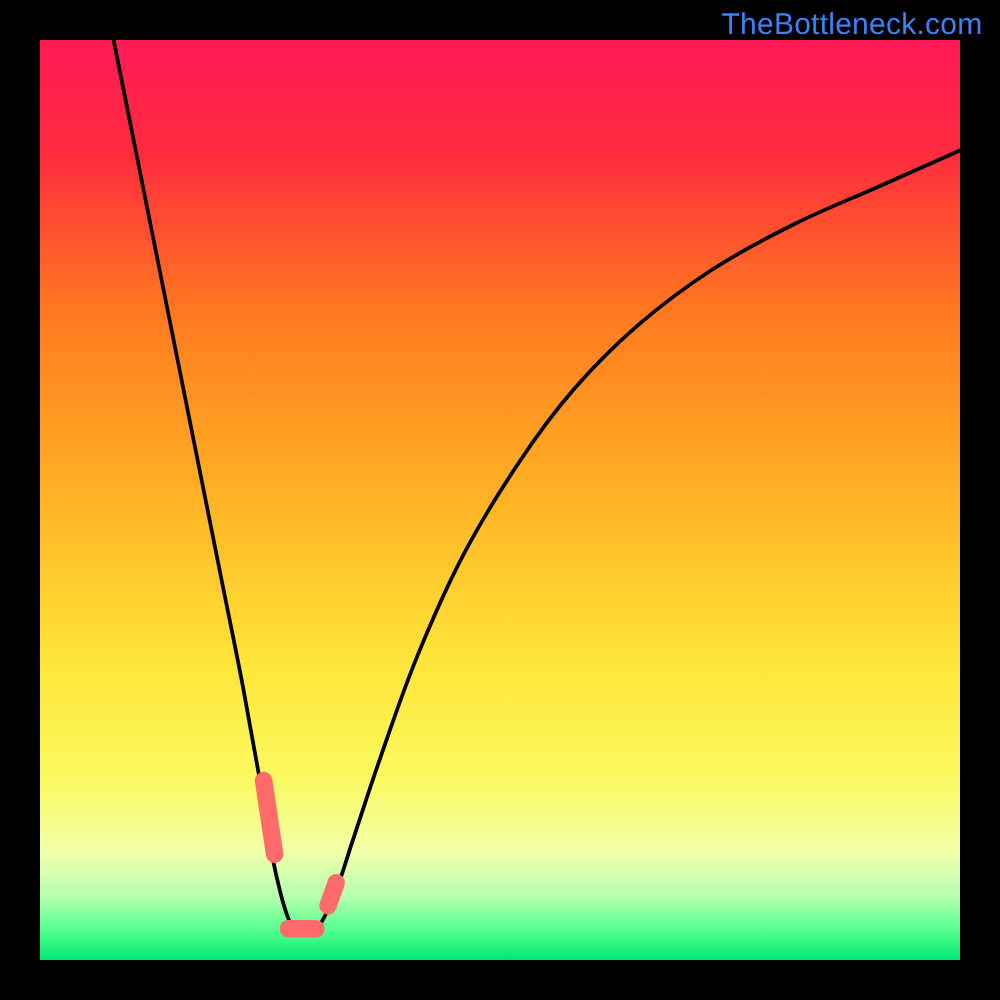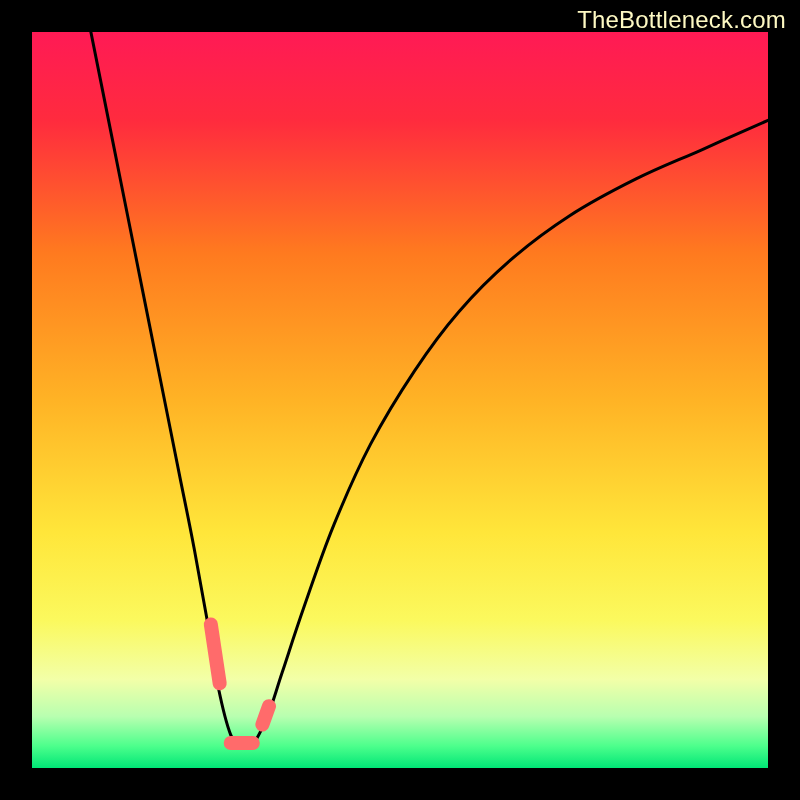--- a/index.html
+++ b/index.html
@@ -25,21 +25,21 @@
     width: 736px;
     height: 736px;
     overflow: hidden;
   }
   .watermark {
     position: absolute;
     top: 6px;
     right: 14px;
     font-family: Arial, Helvetica, sans-serif;
     font-size: 24px;
-    color: #fef9c3;
+    color: #3b82f6;
     letter-spacing: 0.2px;
     font-weight: 500;
   }
   svg { display: block; }
 </style>
 </head>
 <body>
 
 <div class="frame">
   <div class="watermark">TheBottleneck.com</div>

